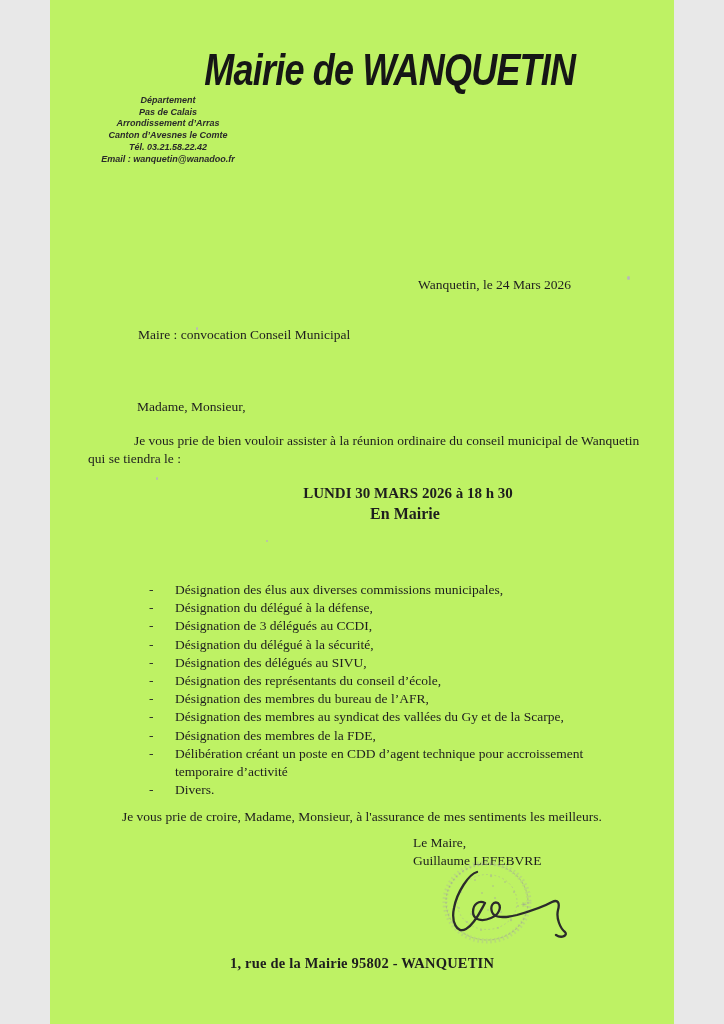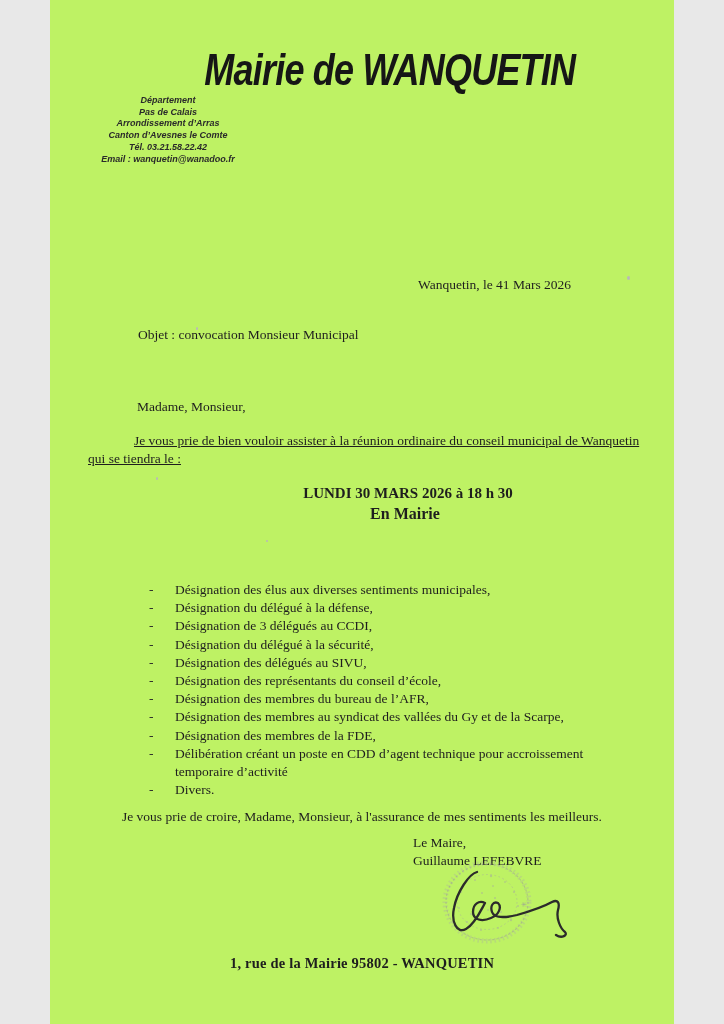--- a/index.html
+++ b/index.html
@@ -46,21 +46,20 @@
   }
 
   
   .dateline   { position: absolute; left: 368px; top: 277px; font-size: 13.5px; }
   .subject    { position: absolute; left: 88px;  top: 327px; font-size: 13.5px; }
   .salutation { position: absolute; left: 87px;  top: 399px; font-size: 13.5px; }
   .intro {
     position: absolute; left: 38px; top: 432px; width: 556px;
     margin: 0; font-size: 13.5px; line-height: 17.5px;
     text-indent: 46px;
-    text-decoration: underline;
   }
   .meeting-datetime {
     position: absolute; left: 0; top: 485px; width: 716px;
     text-align: center; font-weight: bold; font-size: 15px;
   }
   .meeting-place {
     position: absolute; left: 0; top: 505px; width: 710px;
     text-align: center; font-weight: bold; font-size: 16px;
   }
   .agenda-title {
@@ -120,33 +119,33 @@
   </div>
   <div class="info-block">
     <div>Département</div>
     <div>Pas de Calais</div>
     <div>Arrondissement d’Arras</div>
     <div>Canton d’Avesnes le Comte</div>
     <div>Tél. 03.21.58.22.42</div>
     <div>Email : wanquetin@wanadoo.fr</div>
   </div>
 
-  <div class="dateline">Wanquetin, le 41 Mars 2026</div>
-  <div class="subject">Objet : convocation Monsieur Municipal</div>
+  <div class="dateline">Wanquetin, le 24 Mars 2026</div>
+  <div class="subject">Maire : convocation Conseil Municipal</div>
   <div class="salutation">Madame, Monsieur,</div>
   <p class="intro">Je vous prie de bien vouloir assister à la réunion ordinaire du conseil municipal de Wanquetin qui se tiendra le :</p>
 
   <div class="meeting-datetime">LUNDI 30 MARS 2026 à 18 h 30</div>
   <div class="meeting-place">En Mairie</div>
 
 
   <div class="agenda">
     <div class="agenda-item">
       <span class="dash">-</span>
-      <span class="item-text">Désignation des élus aux diverses sentiments municipales,</span>
+      <span class="item-text">Désignation des élus aux diverses commissions municipales,</span>
     </div>
     <div class="agenda-item">
       <span class="dash">-</span>
       <span class="item-text">Désignation du délégué à la défense,</span>
     </div>
     <div class="agenda-item">
       <span class="dash">-</span>
       <span class="item-text">Désignation de 3 délégués au CCDI,</span>
     </div>
     <div class="agenda-item">

